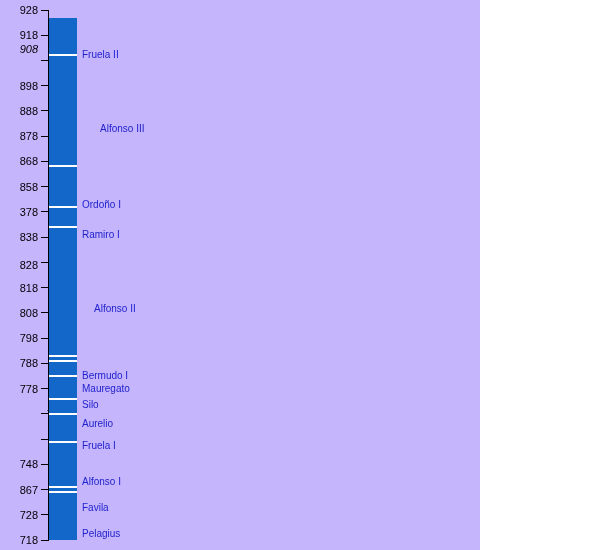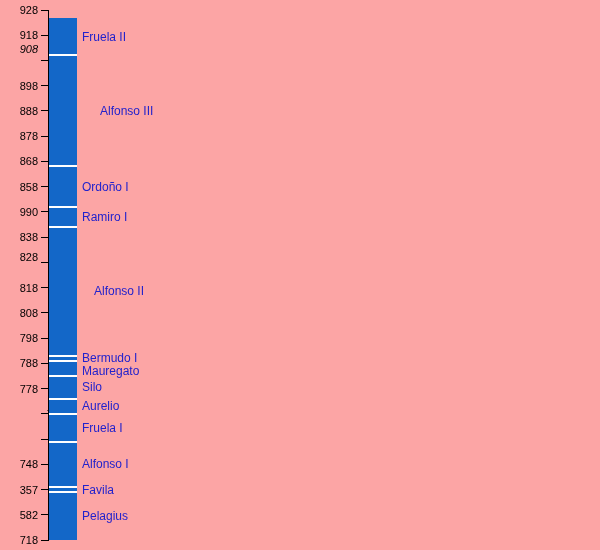--- a/index.html
+++ b/index.html
@@ -2,23 +2,23 @@
 <html><head>
 <meta charset="utf-8">
 <style>
   html, body {
     margin: 0;
     padding: 0;
     background: #ffffff;
   }
   #canvas {
     position: relative;
-    width: 600px;
+    width: 480px;
     height: 550px;
-    background: #fca5a5;
+    background: #c4b5fd;
     font-family: "Liberation Sans", sans-serif;
     overflow: hidden;
   }
   .layer { position: absolute; inset: 0; }
   .axis-line {
     position: absolute;
     width: 1px;
     background: #000000;
   }
   .tick-mark {
@@ -33,25 +33,26 @@
     text-align: right;
     font-size: 11px;
     line-height: 1;
     color: #000000;
     transform: translateY(-50%);
   }
   .segment { position: absolute; }
   .separator { position: absolute; }
   .king-label {
     position: absolute;
-    font-size: 12px;
+    font-size: 10px;
     line-height: 1;
     white-space: nowrap;
     transform: translateY(-50%);
     cursor: pointer;
+    margin-top: 18px;
   }
 </style>
 </head>
 <body>
 
 <div id="canvas">
   <div class="layer" id="axis-layer">
       <div class="axis-line" style="left: 48px; top: 10px; height: 531px; background: rgb(0, 0, 0);"></div>
       <div class="tick-mark" style="left: 41px; top: 9.5px; width: 7px; background: rgb(0, 0, 0);"></div>
       <div class="tick-label" style="top: 10px; color: rgb(0, 0, 0);">928</div>
@@ -63,45 +64,45 @@
       <div class="tick-label" style="top: 85.7143px; color: rgb(0, 0, 0);">898</div>
       <div class="tick-mark" style="left: 41px; top: 110.452px; width: 7px; background: rgb(0, 0, 0);"></div>
       <div class="tick-label" style="top: 110.952px; color: rgb(0, 0, 0);">888</div>
       <div class="tick-mark" style="left: 41px; top: 135.69px; width: 7px; background: rgb(0, 0, 0);"></div>
       <div class="tick-label" style="top: 136.19px; color: rgb(0, 0, 0);">878</div>
       <div class="tick-mark" style="left: 41px; top: 160.929px; width: 7px; background: rgb(0, 0, 0);"></div>
       <div class="tick-label" style="top: 161.429px; color: rgb(0, 0, 0);">868</div>
       <div class="tick-mark" style="left: 41px; top: 186.167px; width: 7px; background: rgb(0, 0, 0);"></div>
       <div class="tick-label" style="top: 186.667px; color: rgb(0, 0, 0);">858</div>
       <div class="tick-mark" style="left: 41px; top: 211.405px; width: 7px; background: rgb(0, 0, 0);"></div>
-      <div class="tick-label" style="top: 211.905px; color: rgb(0, 0, 0);">990</div>
+      <div class="tick-label" style="top: 211.905px; color: rgb(0, 0, 0);">378</div>
       <div class="tick-mark" style="left: 41px; top: 236.643px; width: 7px; background: rgb(0, 0, 0);"></div>
       <div class="tick-label" style="top: 237.143px; color: rgb(0, 0, 0);">838</div>
       <div class="tick-mark" style="left: 41px; top: 261.881px; width: 7px; background: rgb(0, 0, 0);"></div>
-      <div class="tick-label" style="top: 257px; color: rgb(0, 0, 0);">828</div>
+      <div class="tick-label" style="top: 265px; color: rgb(0, 0, 0);">828</div>
       <div class="tick-mark" style="left: 41px; top: 287.119px; width: 7px; background: rgb(0, 0, 0);"></div>
       <div class="tick-label" style="top: 287.619px; color: rgb(0, 0, 0);">818</div>
       <div class="tick-mark" style="left: 41px; top: 312.357px; width: 7px; background: rgb(0, 0, 0);"></div>
       <div class="tick-label" style="top: 312.857px; color: rgb(0, 0, 0);">808</div>
       <div class="tick-mark" style="left: 41px; top: 337.595px; width: 7px; background: rgb(0, 0, 0);"></div>
       <div class="tick-label" style="top: 338.095px; color: rgb(0, 0, 0);">798</div>
       <div class="tick-mark" style="left: 41px; top: 362.833px; width: 7px; background: rgb(0, 0, 0);"></div>
       <div class="tick-label" style="top: 363.333px; color: rgb(0, 0, 0);">788</div>
       <div class="tick-mark" style="left: 41px; top: 388.071px; width: 7px; background: rgb(0, 0, 0);"></div>
       <div class="tick-label" style="top: 388.571px; color: rgb(0, 0, 0);">778</div>
       <div class="tick-mark" style="left: 41px; top: 413.31px; width: 7px; background: rgb(0, 0, 0);"></div>
       <div class="tick-label" style="top: 413.81px; color: rgb(0, 0, 0); margin-left: 27px;">768</div>
       <div class="tick-mark" style="left: 41px; top: 438.548px; width: 7px; background: rgb(0, 0, 0);"></div>
       <div class="tick-label" style="top: 442px; color: rgb(0, 0, 0); padding-left: 28px;">758</div>
       <div class="tick-mark" style="left: 41px; top: 463.786px; width: 7px; background: rgb(0, 0, 0);"></div>
       <div class="tick-label" style="top: 464.286px; color: rgb(0, 0, 0);">748</div>
       <div class="tick-mark" style="left: 41px; top: 489.024px; width: 7px; background: rgb(0, 0, 0);"></div>
-      <div class="tick-label" style="top: 489.524px; color: rgb(0, 0, 0);">357</div>
+      <div class="tick-label" style="top: 489.524px; color: rgb(0, 0, 0);">867</div>
       <div class="tick-mark" style="left: 41px; top: 514.262px; width: 7px; background: rgb(0, 0, 0);"></div>
-      <div class="tick-label" style="top: 514.762px; color: rgb(0, 0, 0);">582</div>
+      <div class="tick-label" style="top: 514.762px; color: rgb(0, 0, 0);">728</div>
       <div class="tick-mark" style="left: 41px; top: 539.5px; width: 7px; background: rgb(0, 0, 0);"></div>
       <div class="tick-label" style="top: 540px; color: rgb(0, 0, 0);">718</div>
     </div>
   <div class="layer" id="bar-layer">
       <div class="segment" style="left: 49px; top: 17.5714px; width: 28px; height: 37.8571px; background: rgb(19, 103, 200);"></div>
       <div class="segment" style="left: 49px; top: 55.4286px; width: 28px; height: 111.048px; background: rgb(19, 103, 200);"></div>
       <div class="segment" style="left: 49px; top: 166.476px; width: 28px; height: 40.381px; background: rgb(19, 103, 200);"></div>
       <div class="segment" style="left: 49px; top: 206.857px; width: 28px; height: 20.1905px; background: rgb(19, 103, 200);"></div>
       <div class="segment" style="left: 49px; top: 227.048px; width: 28px; height: 128.714px; background: rgb(19, 103, 200);"></div>
       <div class="segment" style="left: 49px; top: 355.762px; width: 28px; height: 5.04762px; background: rgb(19, 103, 200);"></div>

